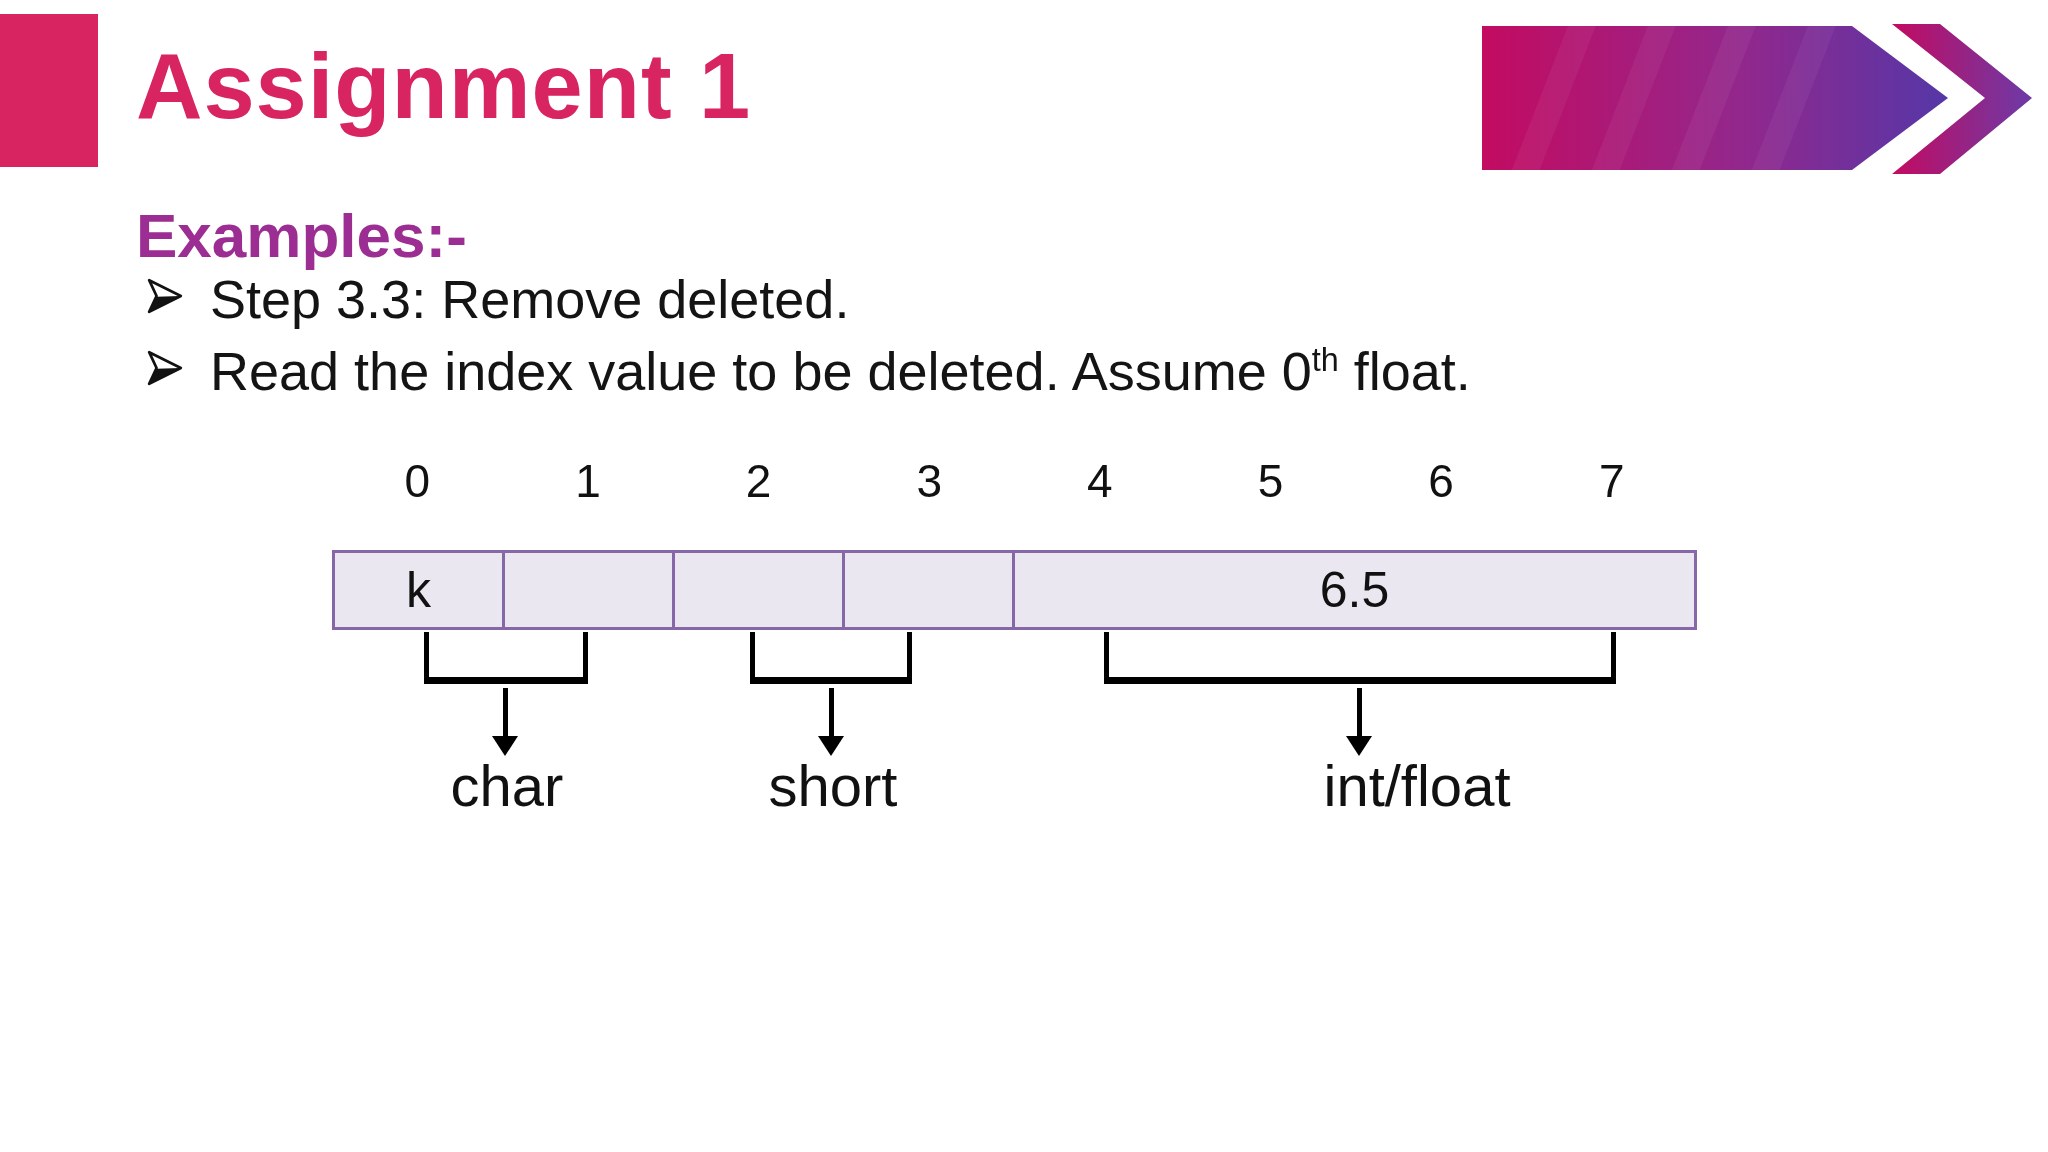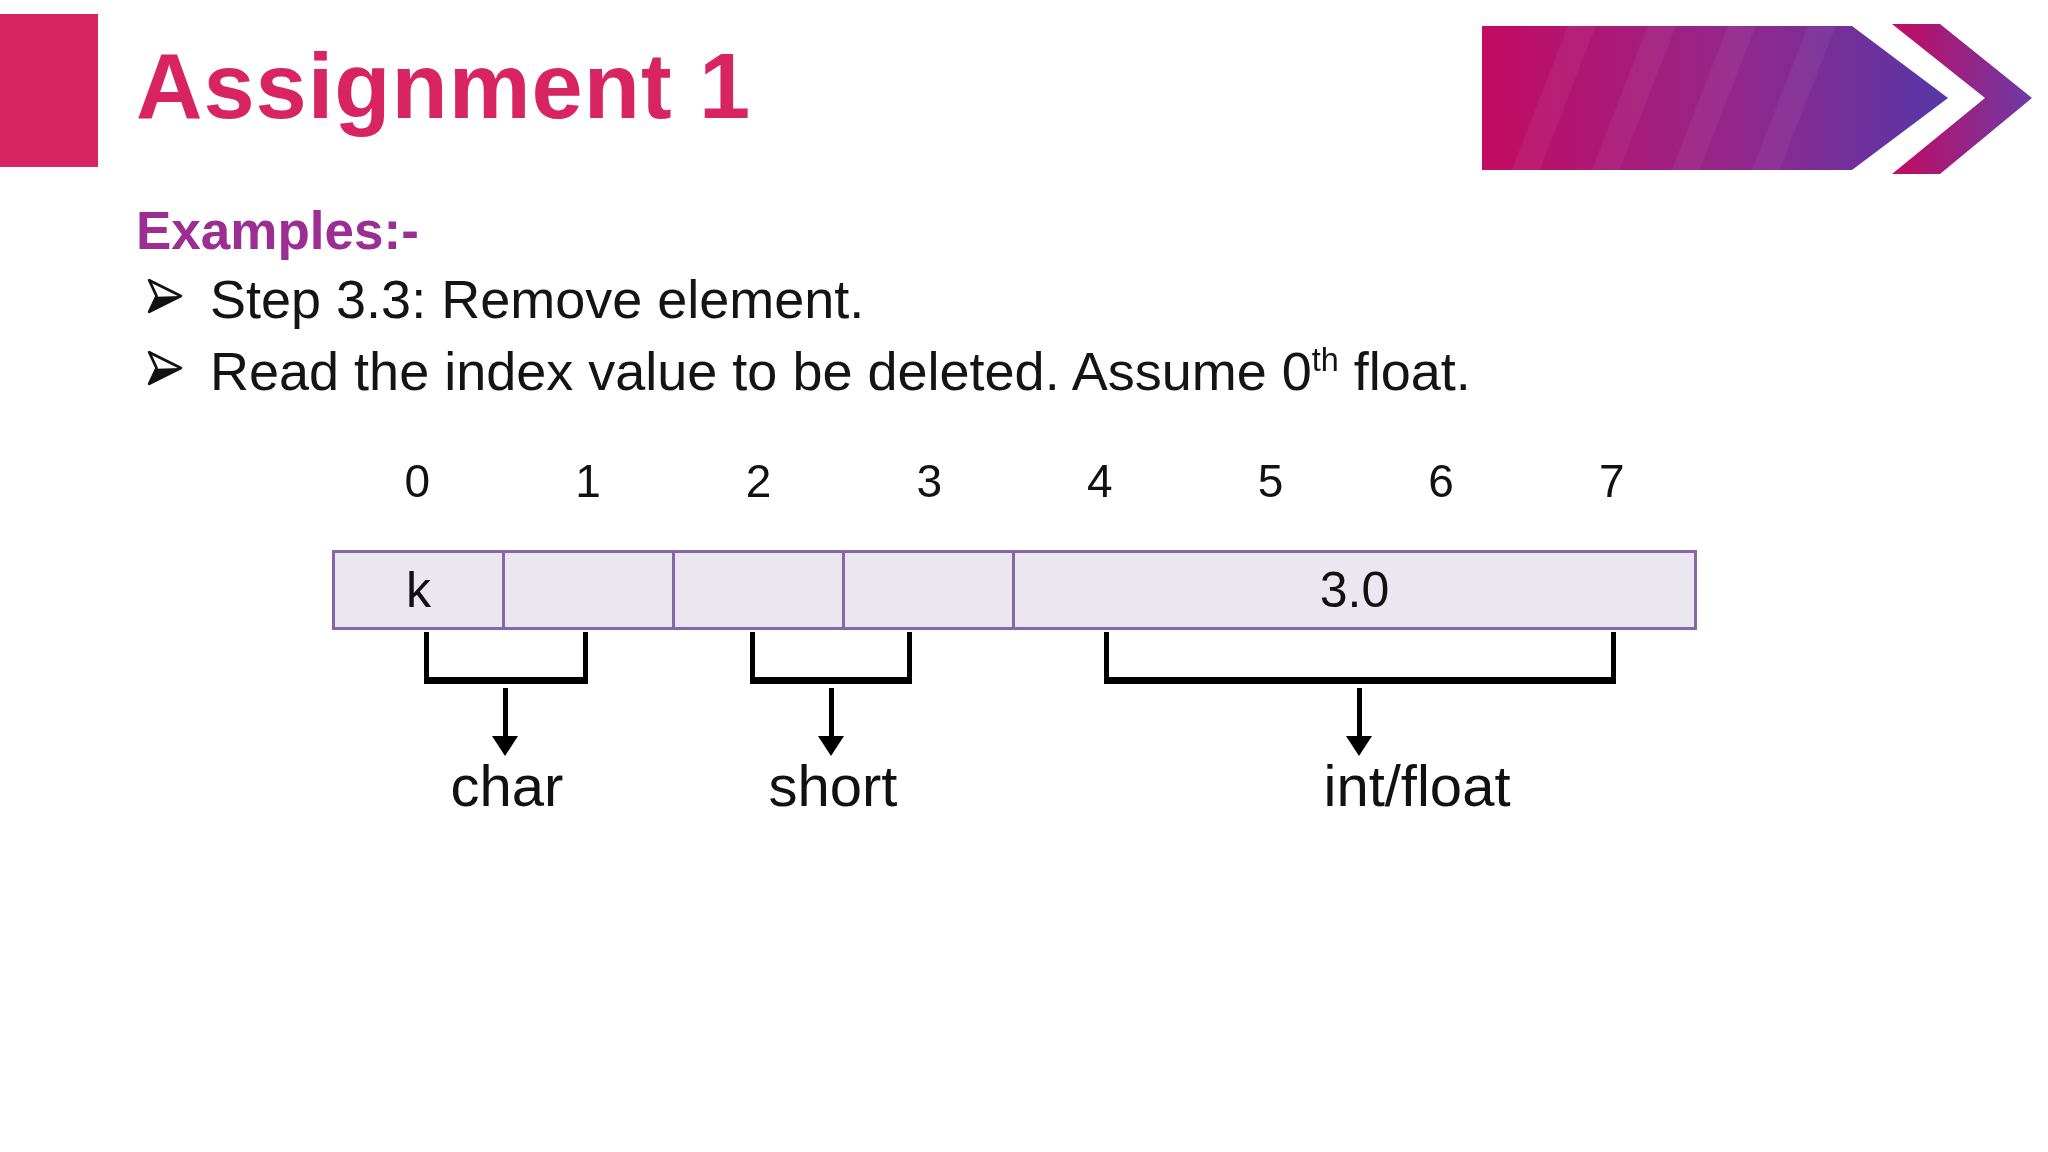--- a/index.html
+++ b/index.html
@@ -5,21 +5,21 @@
   html,body{margin:0;padding:0;background:#ffffff;}
   .slide{position:relative;width:2048px;height:960px;background:#ffffff;overflow:hidden;
          font-family:"Liberation Sans","DejaVu Sans",sans-serif;color:#1b1b1b;}
 
   
   .corner-square{position:absolute;left:0;top:14px;width:98px;height:153px;background:#D82461;}
   .title{position:absolute;left:136px;top:34px;font-size:92px;font-weight:600;color:#D82461;letter-spacing:1px;white-space:nowrap;}
   .header-art{position:absolute;left:1478px;top:0;width:570px;height:205px;}
 
   
-  .section-heading{position:absolute;left:136px;top:200px;font-size:53px;font-weight:700;color:#9C2D92;white-space:nowrap;}
+  .section-heading{position:absolute;left:136px;top:200px;font-size:62px;font-weight:700;color:#9C2D92;white-space:nowrap;}
   .bullet-row{position:absolute;left:146px;display:flex;align-items:flex-start;gap:26px;white-space:nowrap;}
   .bullet-row .btext{font-size:54px;font-weight:500;color:#141414;}
   .bullet-row .btext sup{font-size:60%;}
   #bullet1{top:268px}
   #bullet2{top:340px}
   #bullet3{top:846px}
   .marker{margin-top:9px;flex:0 0 auto;}
 
   
   .indices{position:absolute;left:332px;top:454px;width:1365px;display:flex;}
@@ -82,21 +82,21 @@
     <polygon points="414,24 462,24 554,98 462,174 414,174 507,98" fill="url(#bg2)"></polygon>
   </svg>
 
   <div class="section-heading">Examples:-</div>
 
   <div class="bullet-row" id="bullet1">
     <svg class="marker" width="38" height="38" viewBox="0 0 36 36">
       <polygon points="3,3 33,18 3,33 10,18" fill="#ffffff" stroke="#121212" stroke-width="2.6" stroke-linejoin="round"></polygon>
       <polygon points="33,18 3,33 10,18.6" fill="#121212"></polygon>
     </svg>
-    <span class="btext">Step 3.3: Remove element.</span>
+    <span class="btext">Step 3.3: Remove deleted.</span>
   </div>
 
   <div class="bullet-row" id="bullet2">
     <svg class="marker" width="38" height="38" viewBox="0 0 36 36">
       <polygon points="3,3 33,18 3,33 10,18" fill="#ffffff" stroke="#121212" stroke-width="2.6" stroke-linejoin="round"></polygon>
       <polygon points="33,18 3,33 10,18.6" fill="#121212"></polygon>
     </svg>
     <span class="btext"><span>Read the index value to be deleted. Assume 0</span><sup>th</sup><span> float.</span></span>
   </div>
 
@@ -109,21 +109,21 @@
     <span>5</span>
     <span>6</span>
     <span>7</span>
   </div>
 
   <div class="array">
     <div class="cell">k</div>
     <div class="cell"></div>
     <div class="cell"></div>
     <div class="cell"></div>
-    <div class="cell merged">3.0</div>
+    <div class="cell merged">6.5</div>
   </div>
 
   <div class="bracket" id="bracket-char"></div>
   <div class="bracket" id="bracket-short"></div>
   <div class="bracket" id="bracket-int"></div>
 
   <div class="stem" id="stem-char"></div>
   <div class="stem" id="stem-short"></div>
   <div class="stem" id="stem-int"></div>
   <div class="arrowhead" id="ah-char"></div>

